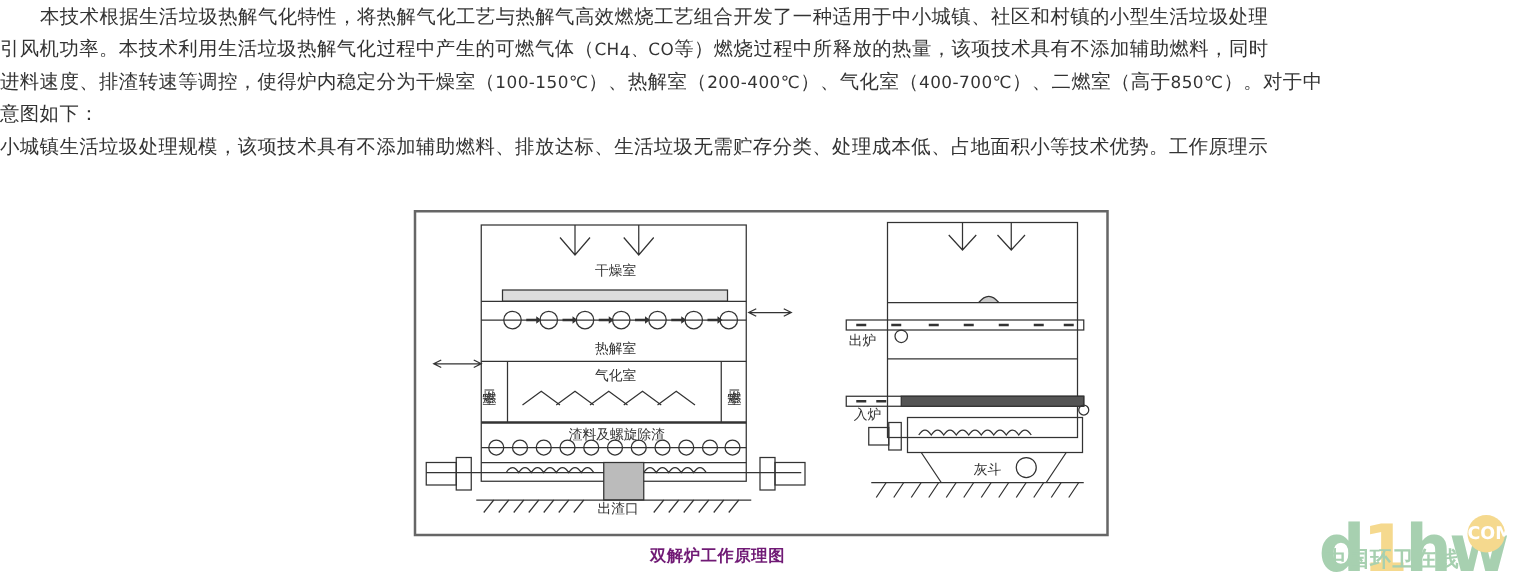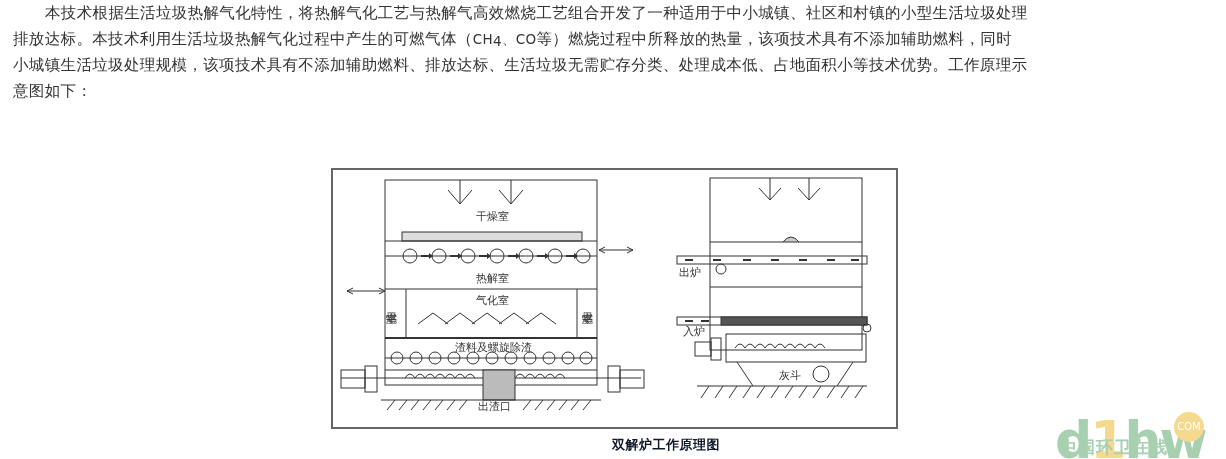--- a/index.html
+++ b/index.html
@@ -1,39 +1,40 @@
 <!DOCTYPE html>
 <html><head>
 <meta charset="utf-8">
 <style>
   html,body{margin:0;padding:0;background:#ffffff;}
   body{width:1226px;height:459px;overflow:hidden;position:relative;font-family:"DejaVu Serif","Liberation Serif",serif;color:#222;}
   .para{position:absolute;left:0;top:0;width:1215px;margin:0;font-size:15.5px;line-height:26px;letter-spacing:0.35px;color:#333;}
-  .para .line{display:block;white-space:nowrap;height:26px;margin-left:13px;}
+  .para .line{display:block;white-space:nowrap;height:26px;}
   .para .indent{padding-left:32px;}
   .para .num{font-family:"DejaVu Sans","Liberation Sans",sans-serif;font-size:13.5px;}
   .para sub{font-size:10px;vertical-align:-2px;}
-  .figure{position:absolute;left:331px;top:168px;width:552px;height:257px;border:2px solid #666;background:#fff;padding-left:11px;}
+  .figure{position:absolute;left:331px;top:168px;width:552px;height:257px;border:2px solid #666;background:#fff;}
   .figure svg{position:absolute;left:0;top:0;}
-  .caption{position:absolute;left:520px;top:436px;width:200px;text-align:right;font-family:"DejaVu Sans","Liberation Sans",sans-serif;font-weight:bold;font-size:13px;color:#0f172a;letter-spacing:0.5px;}
+  .caption{position:absolute;left:520px;top:436px;width:200px;text-align:left;font-family:"DejaVu Sans","Liberation Sans",sans-serif;font-weight:bold;font-size:13px;color:#701a75;letter-spacing:0.5px;}
   .watermark{position:absolute;left:1050px;top:372px;width:170px;height:70px;}
   .wm-letters{position:absolute;left:5px;top:0;font-family:"DejaVu Sans","Liberation Sans",sans-serif;font-weight:bold;font-size:52px;line-height:48px;color:#a7d0b0;letter-spacing:-2px;margin-top:44px;}
   .wm-one{color:#f5d98e;}
   .wm-cn{position:absolute;left:10px;top:44px;font-family:"DejaVu Sans","Liberation Sans",sans-serif;font-weight:bold;font-size:17px;color:#a7d0b0;letter-spacing:1px;margin-top:20px;}
-  .wm-com{position:absolute;left:124px;top:40px;width:30px;height:30px;border-radius:50%;background:#f5d98e;color:#fff;font-family:"DejaVu Sans","Liberation Sans",sans-serif;font-size:10px;font-weight:normal;text-align:center;line-height:30px;}
+  .wm-com{position:absolute;left:124px;top:40px;width:30px;height:30px;border-radius:50%;background:#f5d98e;color:#fff;font-family:"DejaVu Sans","Liberation Sans",sans-serif;font-size:14px;font-weight:bold;text-align:center;line-height:30px;}
   .lbl{font-family:"DejaVu Sans","Liberation Sans",sans-serif;font-size:11px;fill:#333;}
 </style>
 </head>
 <body>
 
 <div class="para">
   <span class="line indent">本技术根据生活垃圾热解气化特性，将热解气化工艺与热解气高效燃烧工艺组合开发了一种适用于中小城镇、社区和村镇的小型生活垃圾处理</span>
-  <span class="line"><span>排放达标。本技术利用生活垃圾热解气化过程中产生的可燃气体（</span><span class="num">CH</span><sub class="num">4</sub><span class="num">、CO</span><span>等）燃烧过程中所释放的热量，该项技术具有不添加辅助燃料，同时</span></span>
+  <span class="line"><span>引风机功率。本技术利用生活垃圾热解气化过程中产生的可燃气体（</span><span class="num">CH</span><sub class="num">4</sub><span class="num">、CO</span><span>等）燃烧过程中所释放的热量，该项技术具有不添加辅助燃料，同时</span></span>
+  <span class="line"><span>进料速度、排渣转速等调控，使得炉内稳定分为干燥室（</span><span class="num">100-150℃</span><span>）、热解室（</span><span class="num">200-400℃</span><span>）、气化室（</span><span class="num">400-700℃</span><span>）、二燃室（高于</span><span class="num">850℃</span><span>）。对于中</span></span>
+  <span class="line">意图如下：</span>
   <span class="line">小城镇生活垃圾处理规模，该项技术具有不添加辅助燃料、排放达标、生活垃圾无需贮存分类、处理成本低、占地面积小等技术优势。工作原理示</span>
-  <span class="line">意图如下：</span>
 </div>
 
 <div class="figure">
   <svg width="552" height="257" viewBox="0 0 552 257">
     <g stroke="#333" fill="none" stroke-width="1">
 
       <rect x="52" y="10" width="212" height="205"></rect>
 
       <path d="M127 10 V34 M115 20 L127 34 L139 20"></path>
       <path d="M178 10 V34 M166 20 L178 34 L190 20"></path>

